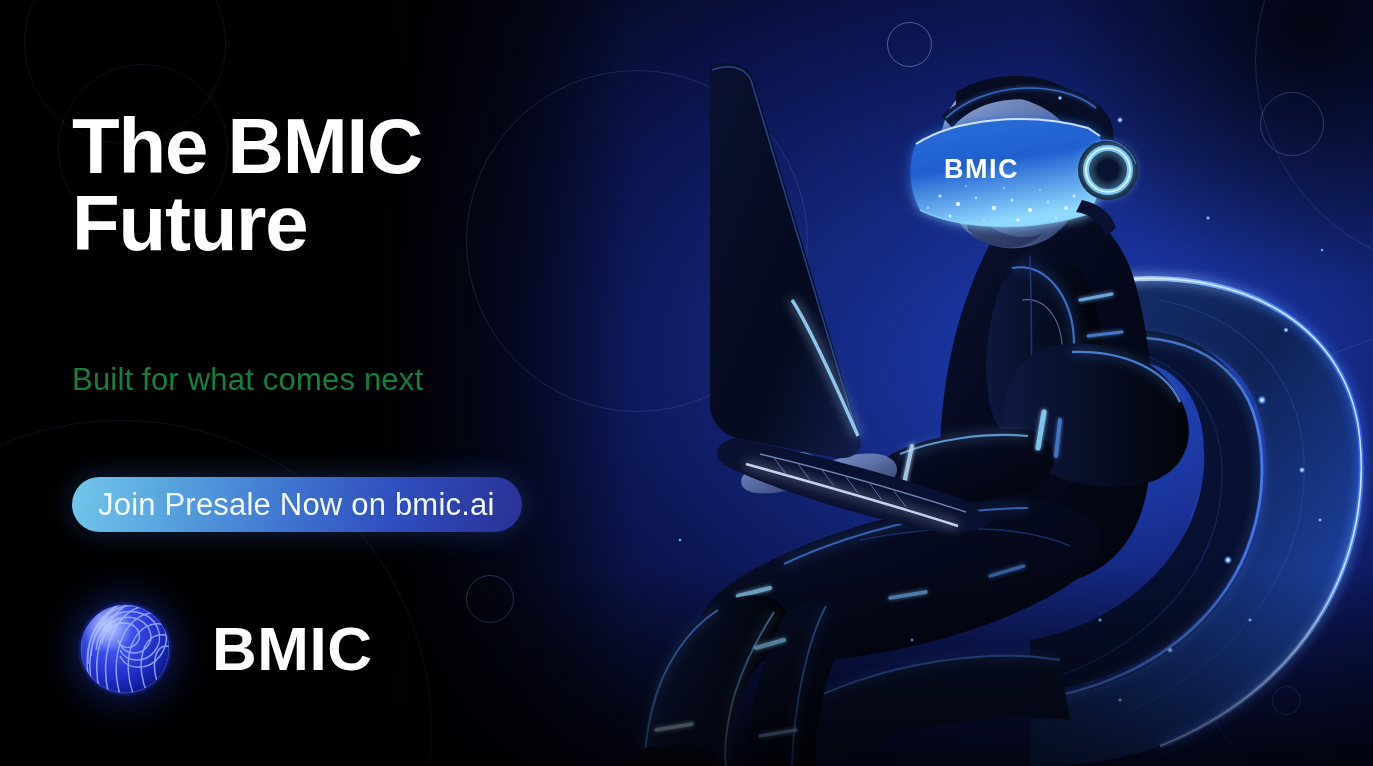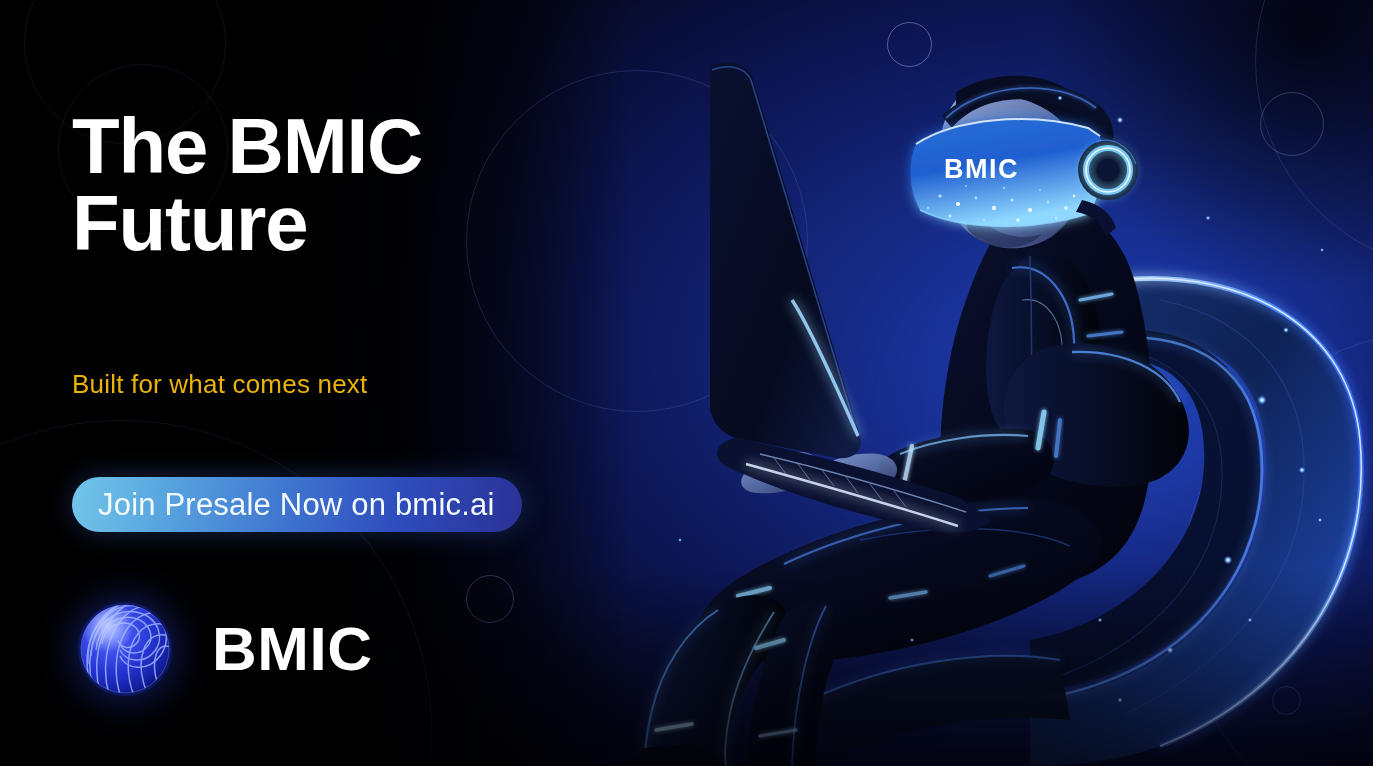--- a/index.html
+++ b/index.html
@@ -51,26 +51,26 @@
   .headline{
     position:absolute;left:72px;top:108px;
     width:470px;
     margin:0;
     font-size:78px;line-height:0.99;
     font-weight:700;
     letter-spacing:-1.2px;
     color:#ffffff;
   }
   .subhead{
-    position:absolute;left:72px;top:364px;
+    position:absolute;left:72px;top:356px;
     width:410px;margin:0;
-    font-size:26px;line-height:1.56;
+    font-size:31px;line-height:1.56;
     font-weight:400;
     letter-spacing:0.2px;
-    color:#eab308;
+    color:#15803d;
   }
   .cta{
     position:absolute;left:72px;top:477px;
     width:450px;height:55px;
     border:0;outline:0;
     border-radius:28px;
     background:linear-gradient(100deg,#72c6ea 0%,#5aa8e0 19%,#3f74cf 48%,#2f4dbd 72%,#2a3196 100%);
     color:#f3fbff;
     font-family:"Liberation Sans", sans-serif;
     font-size:31px;

